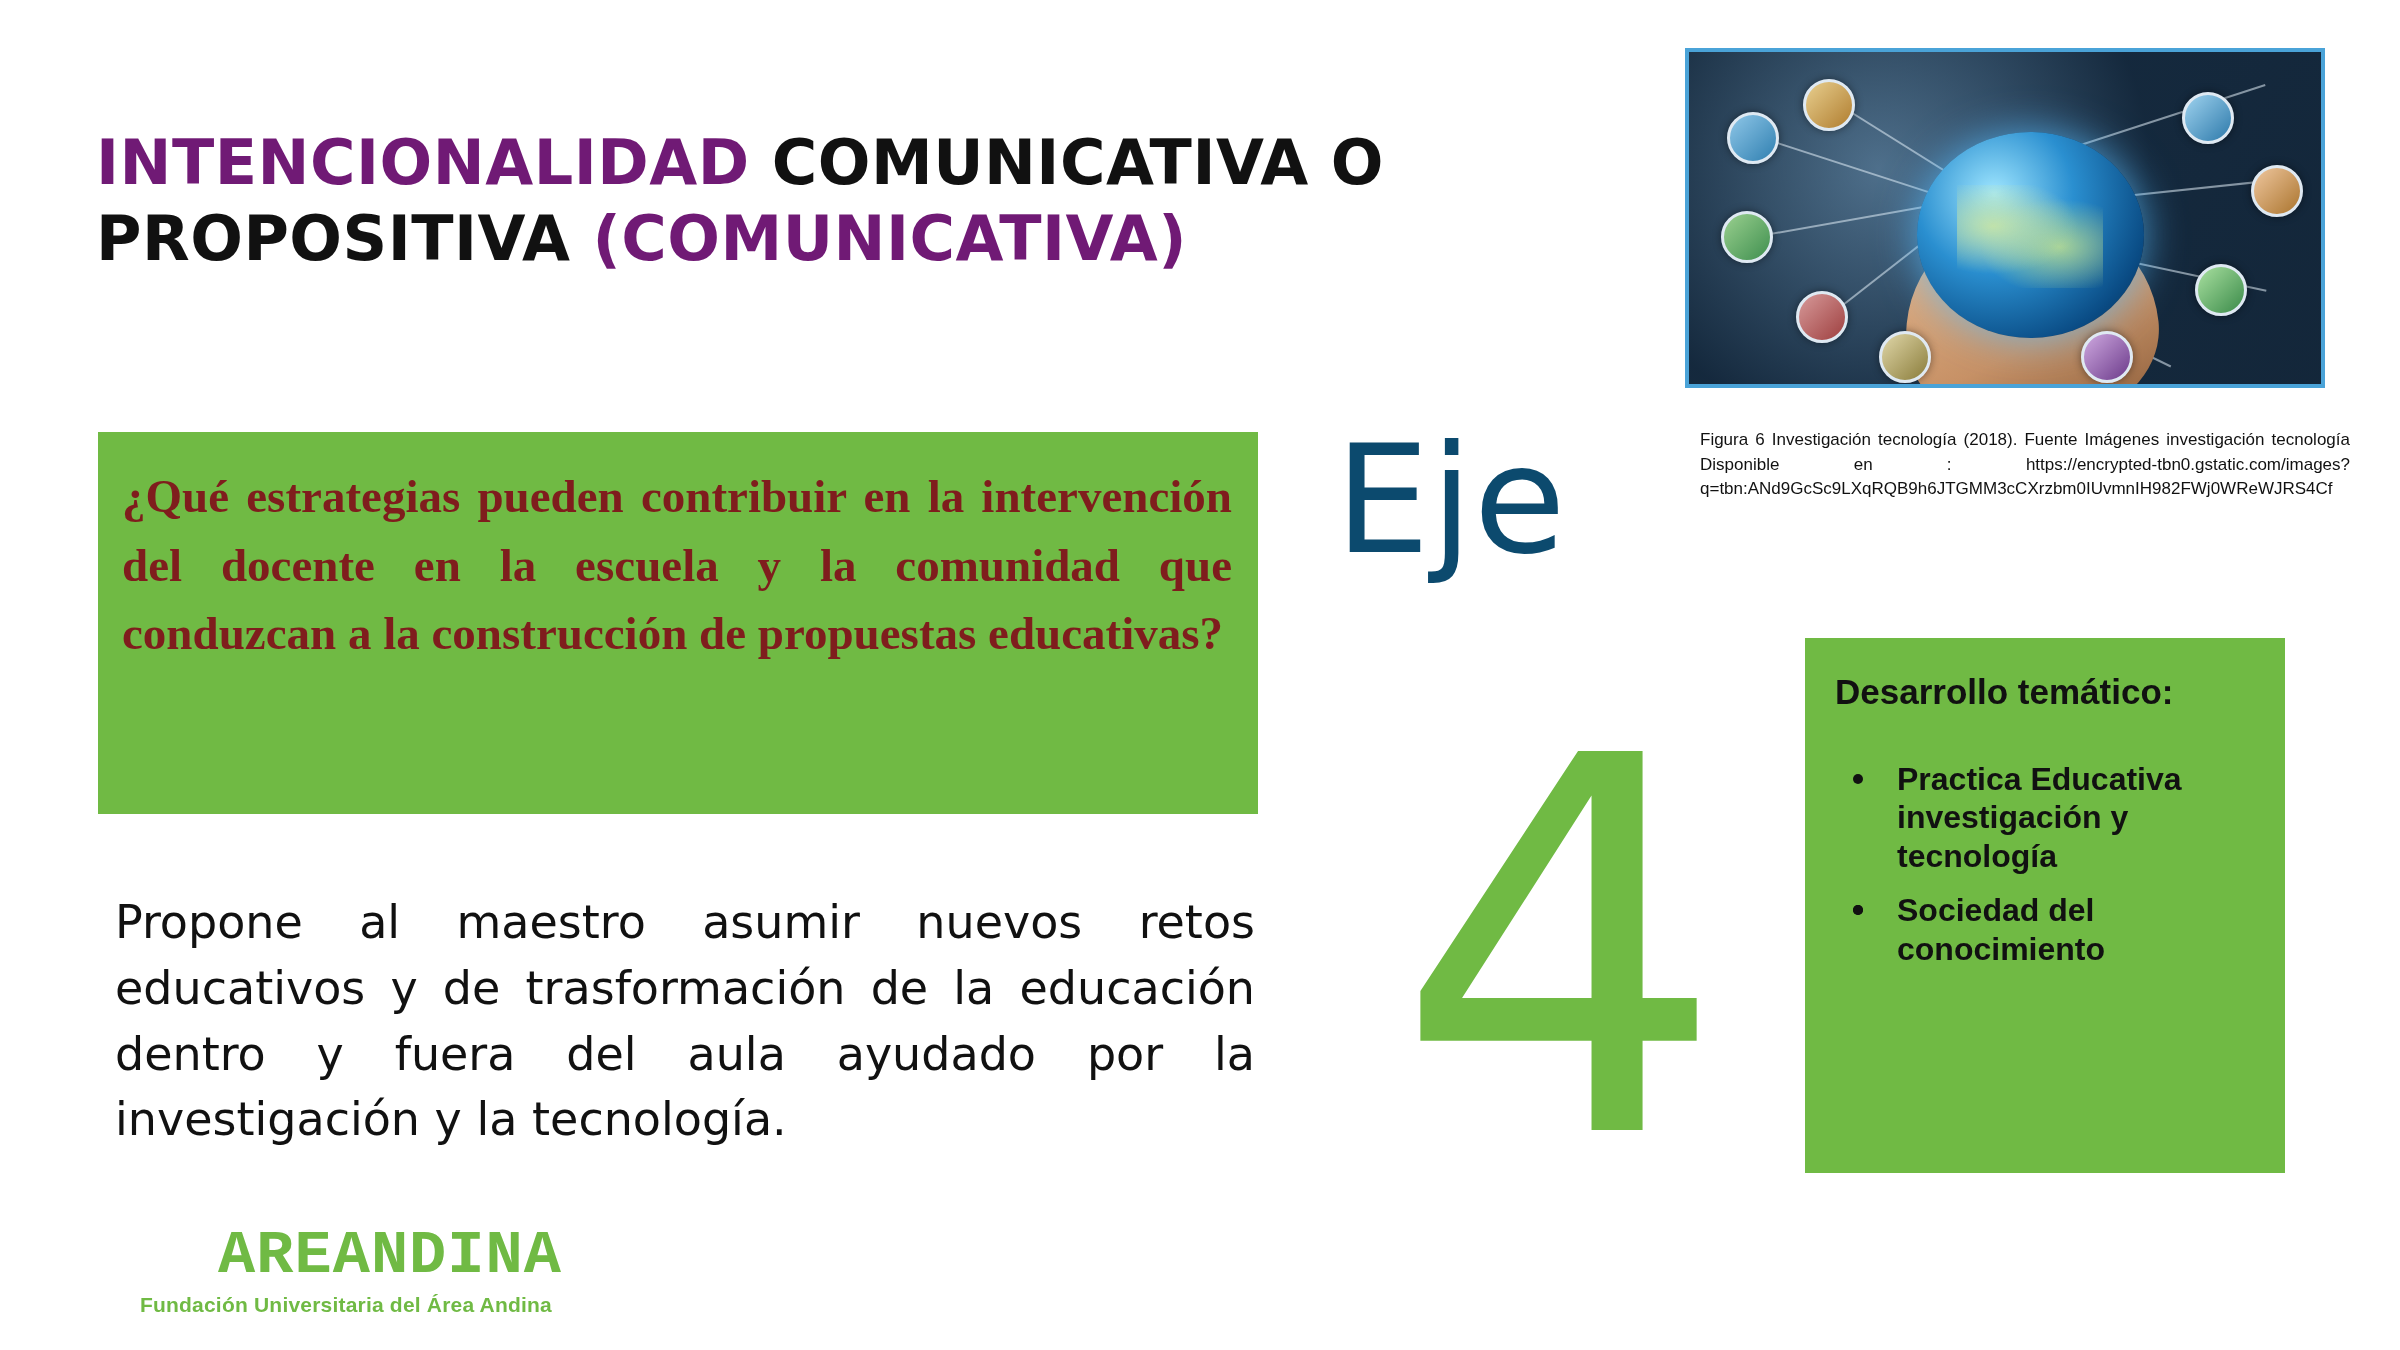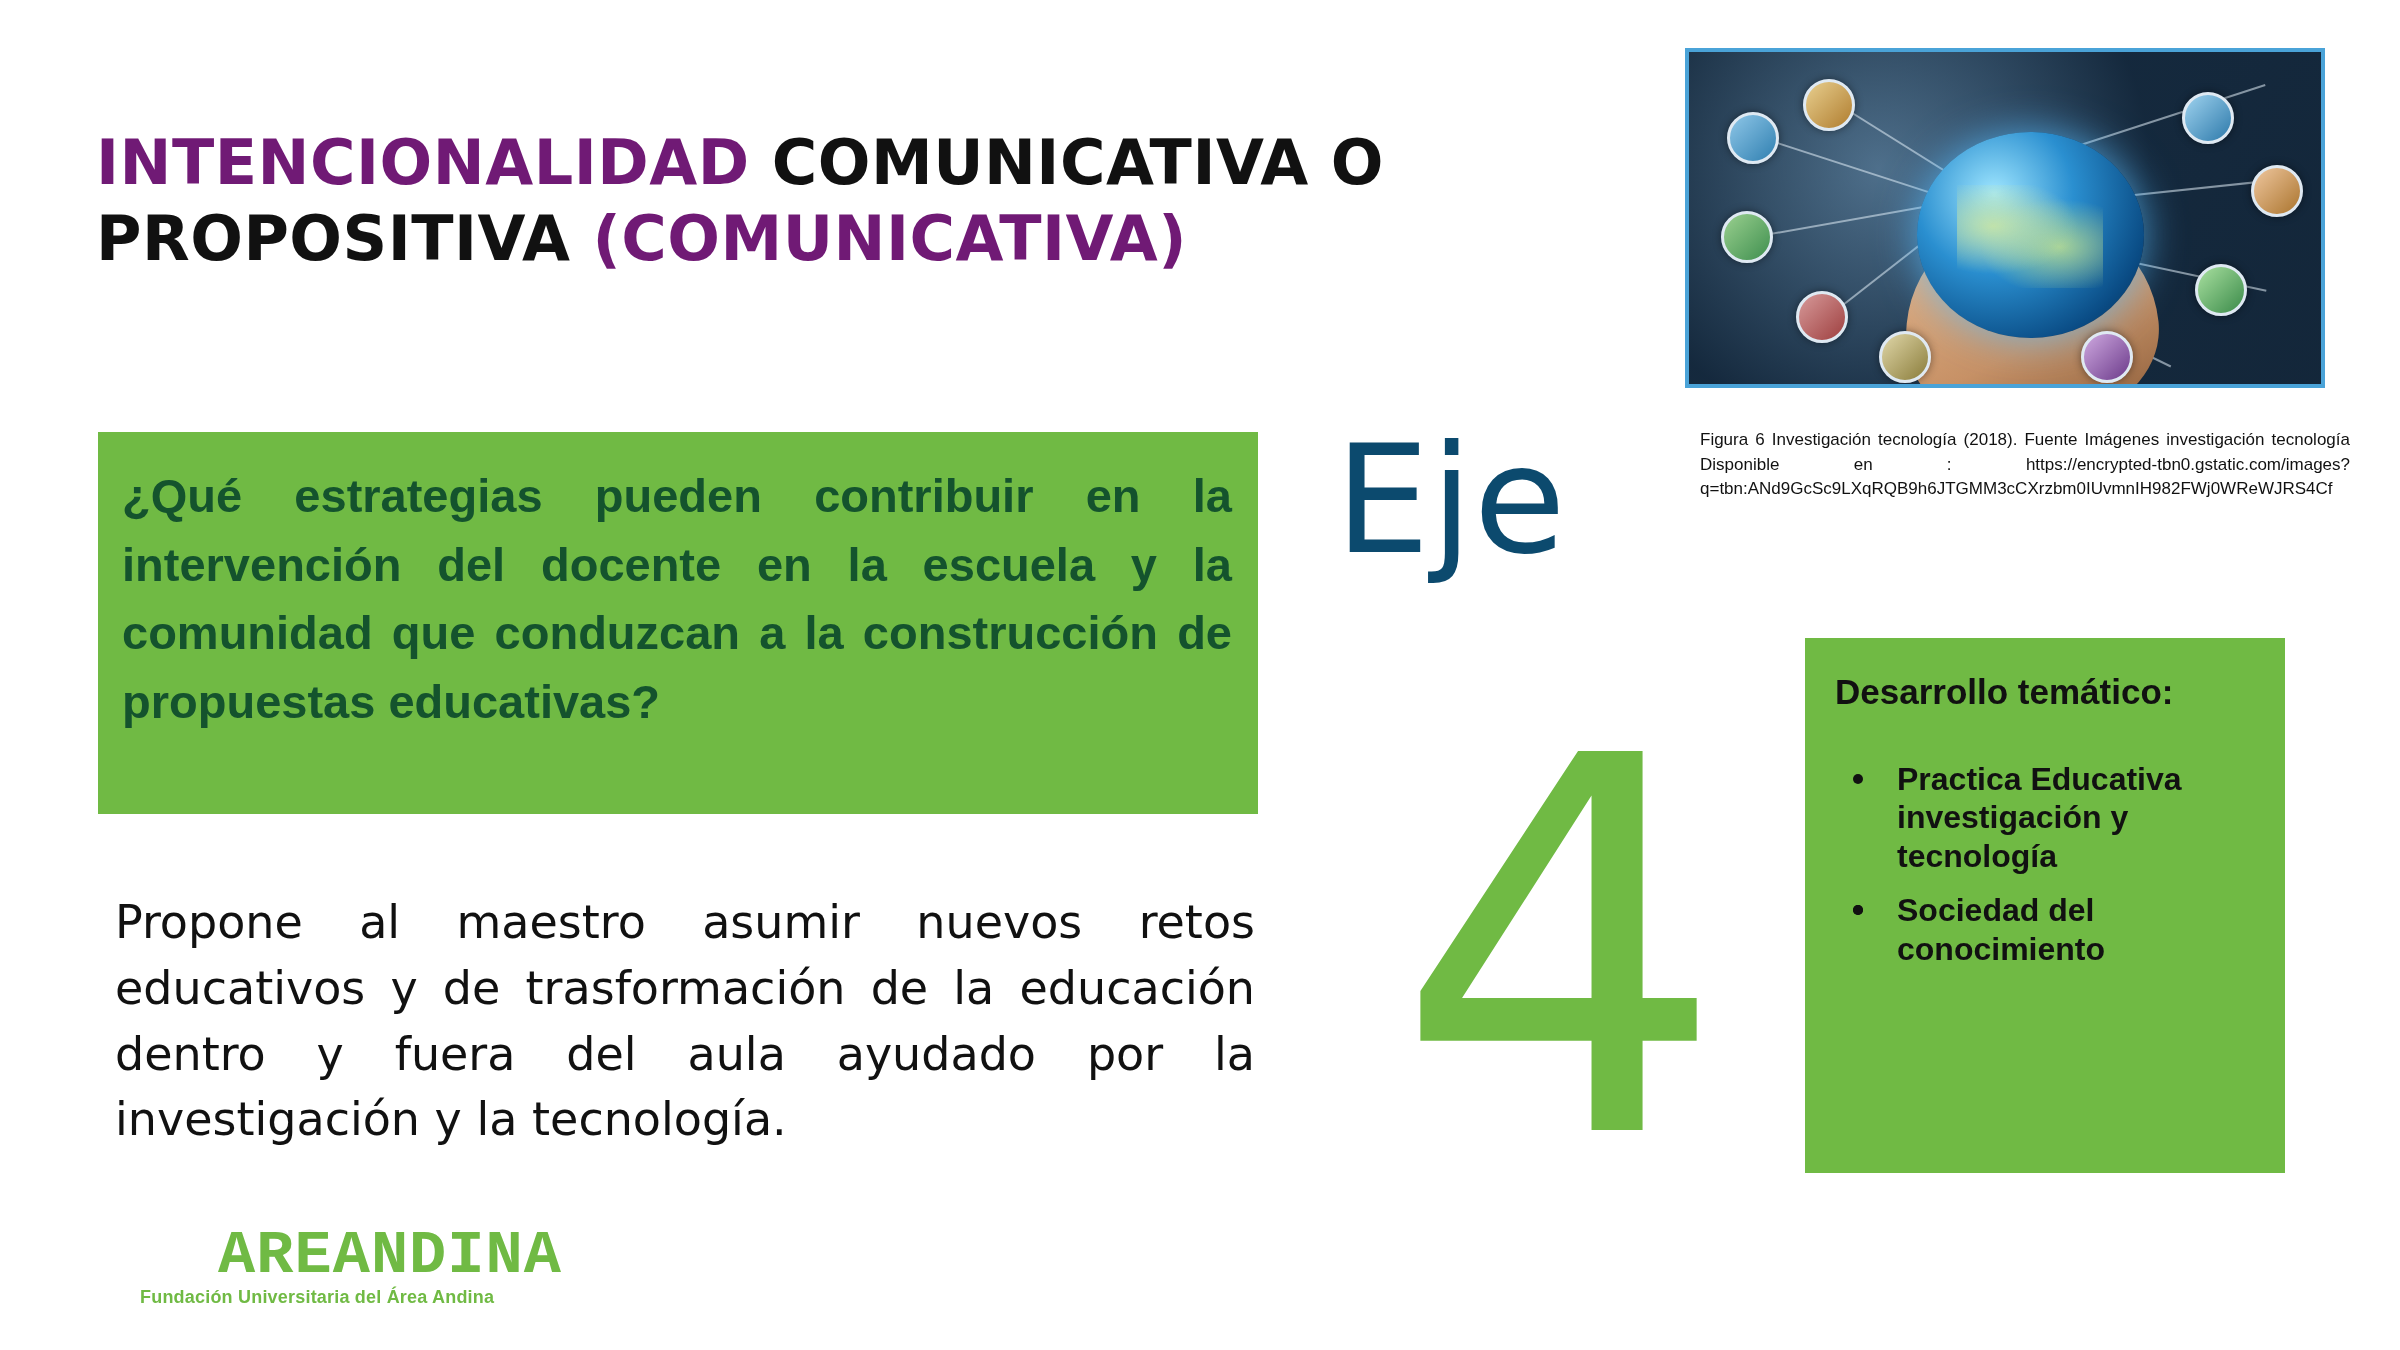--- a/index.html
+++ b/index.html
@@ -38,25 +38,25 @@
     position: absolute;
     left: 98px;
     top: 432px;
     width: 1160px;
     height: 382px;
     background: #70ba44;
     box-sizing: border-box;
     padding: 30px 26px 20px 24px;
   }
   .question-text {
-    font-family: Liberation Sans, sans-serif;
+    font-family: Liberation Serif, serif;
     font-weight: 700;
     font-size: 47px;
     line-height: 1.46;
-    color: #14532d;
+    color: #7f1d1d;
     text-align: justify;
     text-align-last: left;
   }
 
   
   .paragraph {
     position: absolute;
     left: 115px;
     top: 890px;
     width: 1140px;
@@ -244,23 +244,23 @@
     font-weight: 800;
     font-size: 62px;
     letter-spacing: 1px;
     color: #70ba44;
     line-height: 1;
     text-align: center;
   }
   .logo-sub {
     font-family: "Liberation Sans", sans-serif;
     font-weight: 700;
-    font-size: 18px;
+    font-size: 21px;
     color: #70ba44;
-    margin-top: 0;
+    margin-top: 6px;
     letter-spacing: .2px;
   }
 </style>
 </head>
 <body>
 
 <div class="title-block">
   <div class="title-line">
     <span class="green-word">INTENCIONALIDAD</span>
     <span>COMUNICATIVA O</span>

